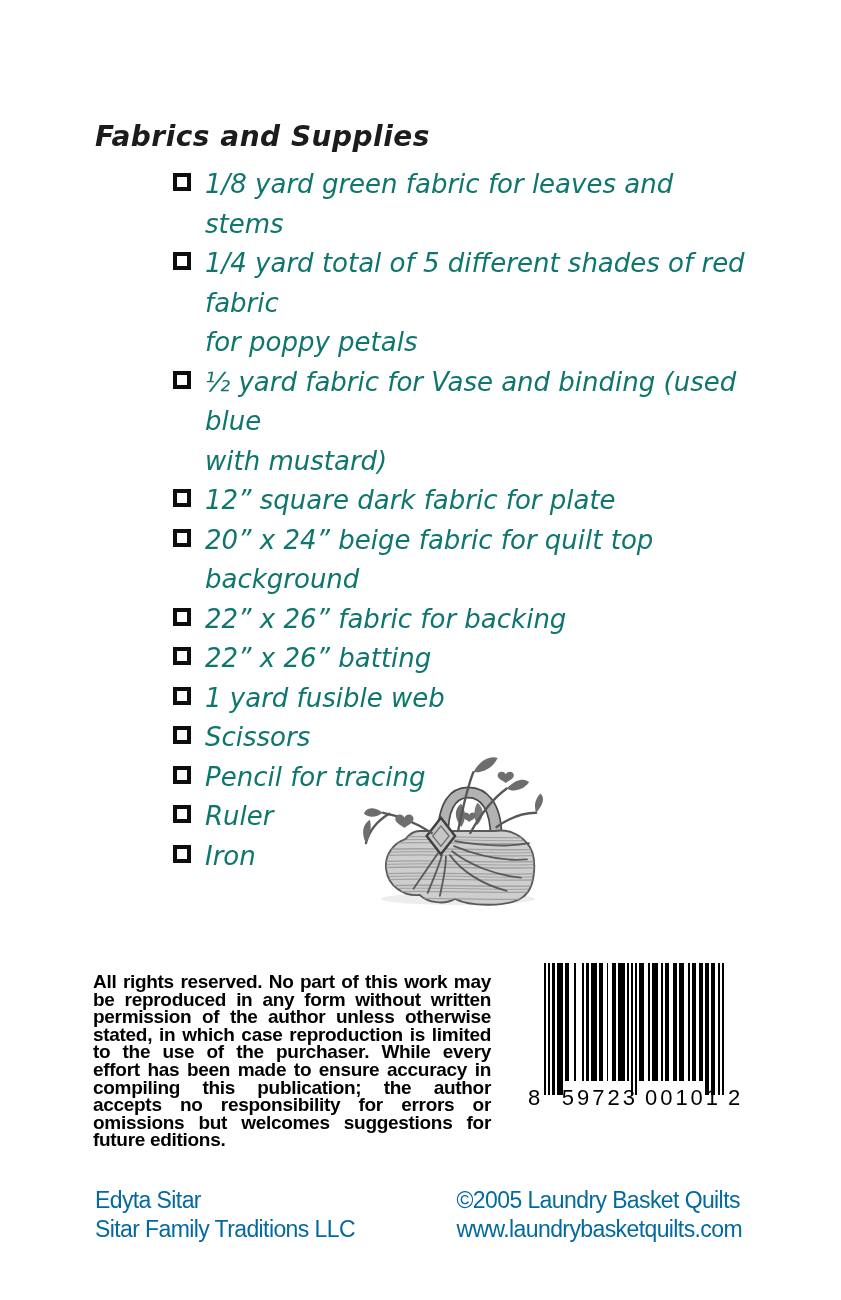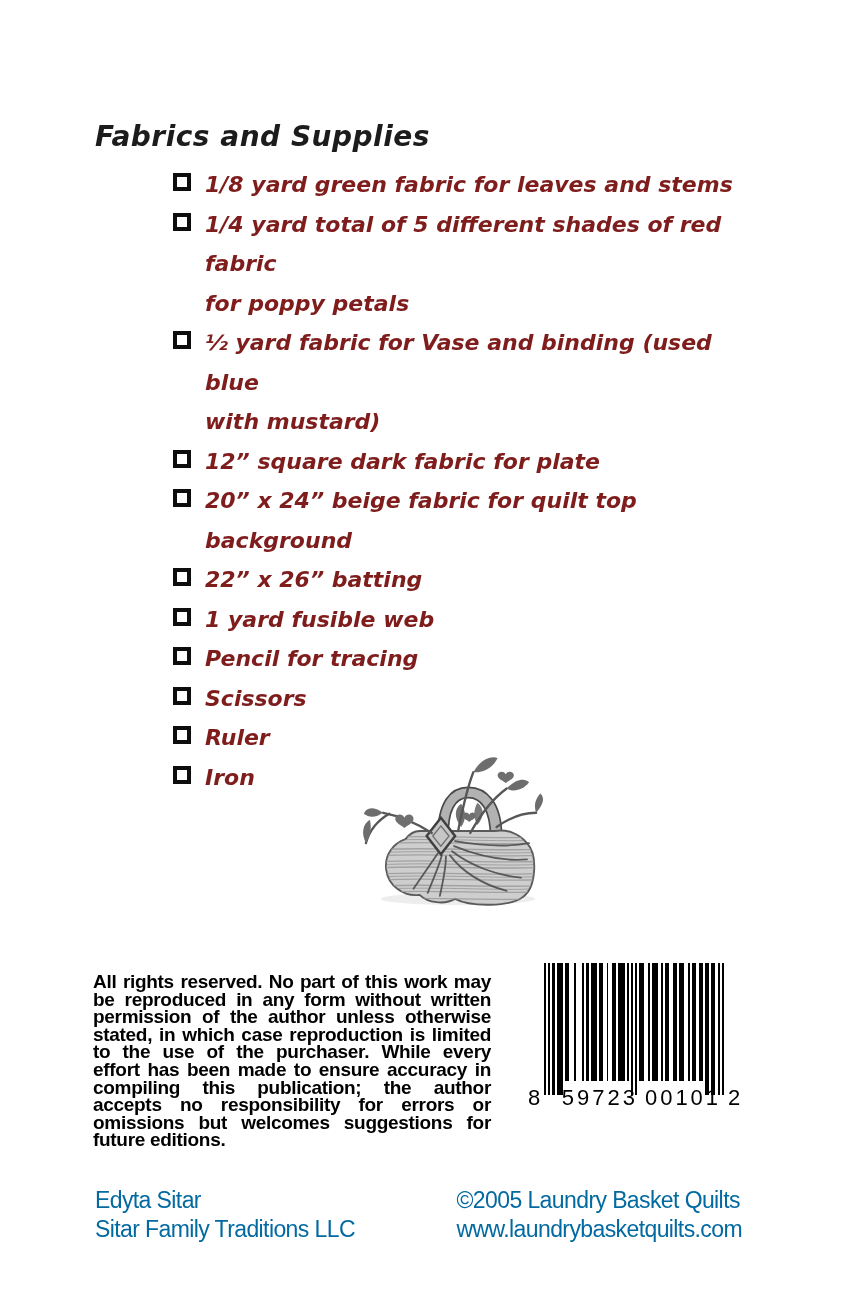--- a/index.html
+++ b/index.html
@@ -30,24 +30,23 @@
     flex: none;
     width: 18px; height: 18px;
     border: 4px solid #0d0d0d;
     background: #ffffff;
     margin-top: 8px; margin-right: 14px;
     cursor: pointer;
   }
   .supply-label {
     font-family: "DejaVu Sans", sans-serif;
     font-style: italic;
-    font-size: 22px; line-height: 39.5px;
-    color: #7f1d1d;
+    font-size: 26px; line-height: 39.5px;
+    color: #0f766e;
     white-space: pre-line;
-    font-weight: bold;
   }
 
   .illustration { position: absolute; left: 356px; top: 752px; width: 188px; height: 152px; }
 
   .legal {
     position: absolute; left: 93px; top: 971px; width: 398px;
     font-family: "Liberation Sans", sans-serif;
     font-weight: 700; font-size: 19px; line-height: 17.6px;
     letter-spacing: -0.3px;
     text-align: justify;
@@ -106,40 +105,44 @@
     <div class="supply-item">
       <span class="checkbox"></span>
       <span class="supply-label">12” square dark fabric for plate</span>
     </div>
 
     <div class="supply-item">
       <span class="checkbox"></span>
       <span class="supply-label">20” x 24” beige fabric for quilt top background</span>
     </div>
 
+    <div class="supply-item">
+      <span class="checkbox"></span>
+      <span class="supply-label">22” x 26” fabric for backing</span>
+    </div>
 
     <div class="supply-item">
       <span class="checkbox"></span>
       <span class="supply-label">22” x 26” batting</span>
     </div>
 
     <div class="supply-item">
       <span class="checkbox"></span>
       <span class="supply-label">1 yard fusible web</span>
     </div>
 
 
     <div class="supply-item">
       <span class="checkbox"></span>
+      <span class="supply-label">Scissors</span>
+    </div>
+
+    <div class="supply-item">
+      <span class="checkbox"></span>
       <span class="supply-label">Pencil for tracing</span>
-    </div>
-
-    <div class="supply-item">
-      <span class="checkbox"></span>
-      <span class="supply-label">Scissors</span>
     </div>
 
     <div class="supply-item">
       <span class="checkbox"></span>
       <span class="supply-label">Ruler</span>
     </div>
 
     <div class="supply-item">
       <span class="checkbox"></span>
       <span class="supply-label">Iron</span>

